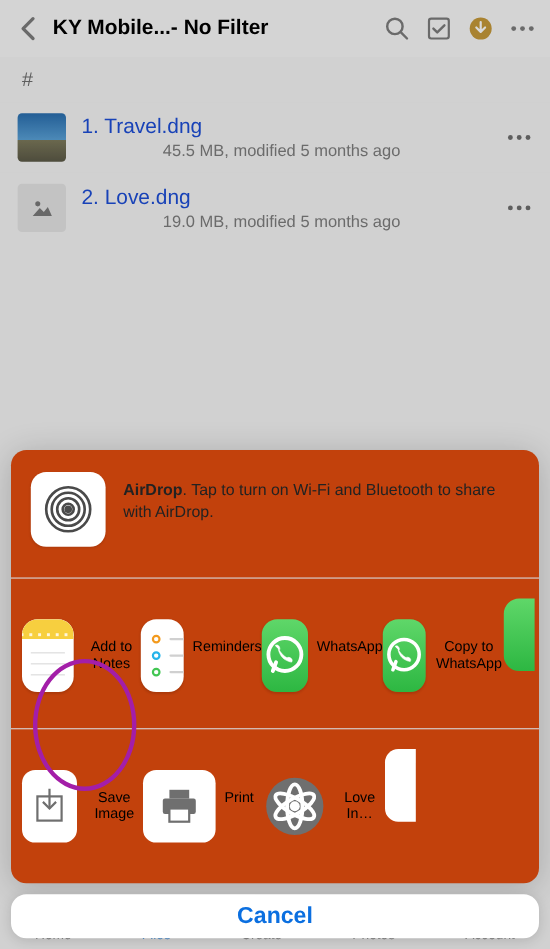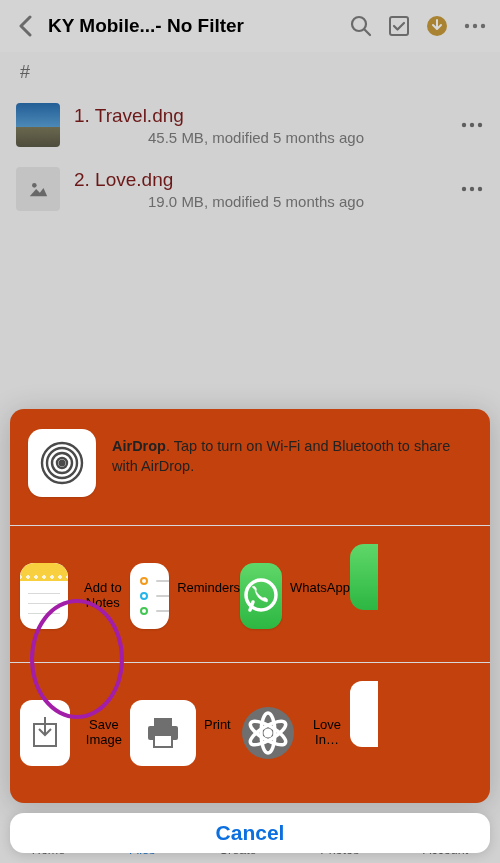--- a/index.html
+++ b/index.html
@@ -11,21 +11,21 @@
     .header .title { font-size: 19px; font-weight: 700; color: #000; flex: 1; white-space: nowrap; overflow: hidden; }
     .hicon { width: 30px; height: 30px; display: flex; align-items: center; justify-content: center; color: #7d7d7d; }
 
     
     .hash { padding: 10px 16px 10px 20px; color: #6f6f6f; font-size: 18px; background: #f6f6f6; }
     .file-row { display: flex; align-items: center; padding: 10px 8px 10px 16px; gap: 14px; background: #f6f6f6; }
     .thumb { width: 44px; height: 44px; border-radius: 4px; background: #e6e6e6; display:flex; align-items:center; justify-content:center; }
     .thumb.travel { background: linear-gradient(to bottom, #2a6fb0 0%, #5aa2d8 55%, #7d7a5c 55%, #5c5a47 100%); }
     .thumb svg { width: 22px; height: 22px; fill: #7b7b7b; }
     .file-meta { flex: 1; }
-    .file-name { font-size: 19px; color: #7f1d1d; }
+    .file-name { font-size: 19px; color: #1d4ed8; }
     .file-sub { font-size: 15px; color: #7e7e7e; margin-top: 2px; text-align: center; }
     .more { width: 40px; display:flex; justify-content:center; color:#6f6f6f; font-size:18px; }
 
     
     .tabbar { position: absolute; bottom: 0; left: 0; right: 0; height: 48px; display: flex; justify-content: space-around; align-items: flex-end; padding-bottom: 6px; color: #6a6a6a; font-size: 12.5px; z-index: 1; }
     .tabbar .tab.active { color: #1f7bd6; }
 
     
     .sheet-wrap { position: absolute; left: 10px; right: 10px; bottom: 10px; z-index: 10; }
     .sheet { background: #c2410c; border-radius: 14px; overflow: hidden; box-shadow: 0 4px 30px rgba(0,0,0,0.2); }
@@ -206,20 +206,30 @@
         <div class="app-square wa-bg">
           <svg width="42" height="42" viewBox="0 0 42 42">
               <circle cx="21" cy="20" r="15" fill="none" stroke="#fff" stroke-width="3.5"></circle>
               <path d="M10 35 L13 27" stroke="#fff" stroke-width="3.5" stroke-linecap="round"></path>
               <path d="M15 15 c0 0 1 5 4 8 s8 4 8 4 c1 -1 1 -3 -1 -4 c-2 -1 -3 0 -3 0 s-2 -1 -4 -3 s-3 -4 -3 -4 s1 -1 0 -3 c-1 -2 -3 -2 -4 -1" fill="#fff" stroke="#fff" stroke-width="0.5"></path>
             </svg>
         </div>
         <div class="app-label">WhatsApp</div>
       </div>
 
+      <div class="app-col">
+        <div class="app-square wa-bg">
+          <svg width="42" height="42" viewBox="0 0 42 42">
+              <circle cx="21" cy="20" r="15" fill="none" stroke="#fff" stroke-width="3.5"></circle>
+              <path d="M10 35 L13 27" stroke="#fff" stroke-width="3.5" stroke-linecap="round"></path>
+              <path d="M15 15 c0 0 1 5 4 8 s8 4 8 4 c1 -1 1 -3 -1 -4 c-2 -1 -3 0 -3 0 s-2 -1 -4 -3 s-3 -4 -3 -4 s1 -1 0 -3 c-1 -2 -3 -2 -4 -1" fill="#fff" stroke="#fff" stroke-width="0.5"></path>
+            </svg>
+        </div>
+        <div class="app-label">Copy to WhatsApp</div>
+      </div>
 
       <div class="part-col">
         <div class="part-square"></div>
         <div style="height:30px;"></div>
       </div>
 
     </div>
 
     <div class="row-sep"></div>
 

